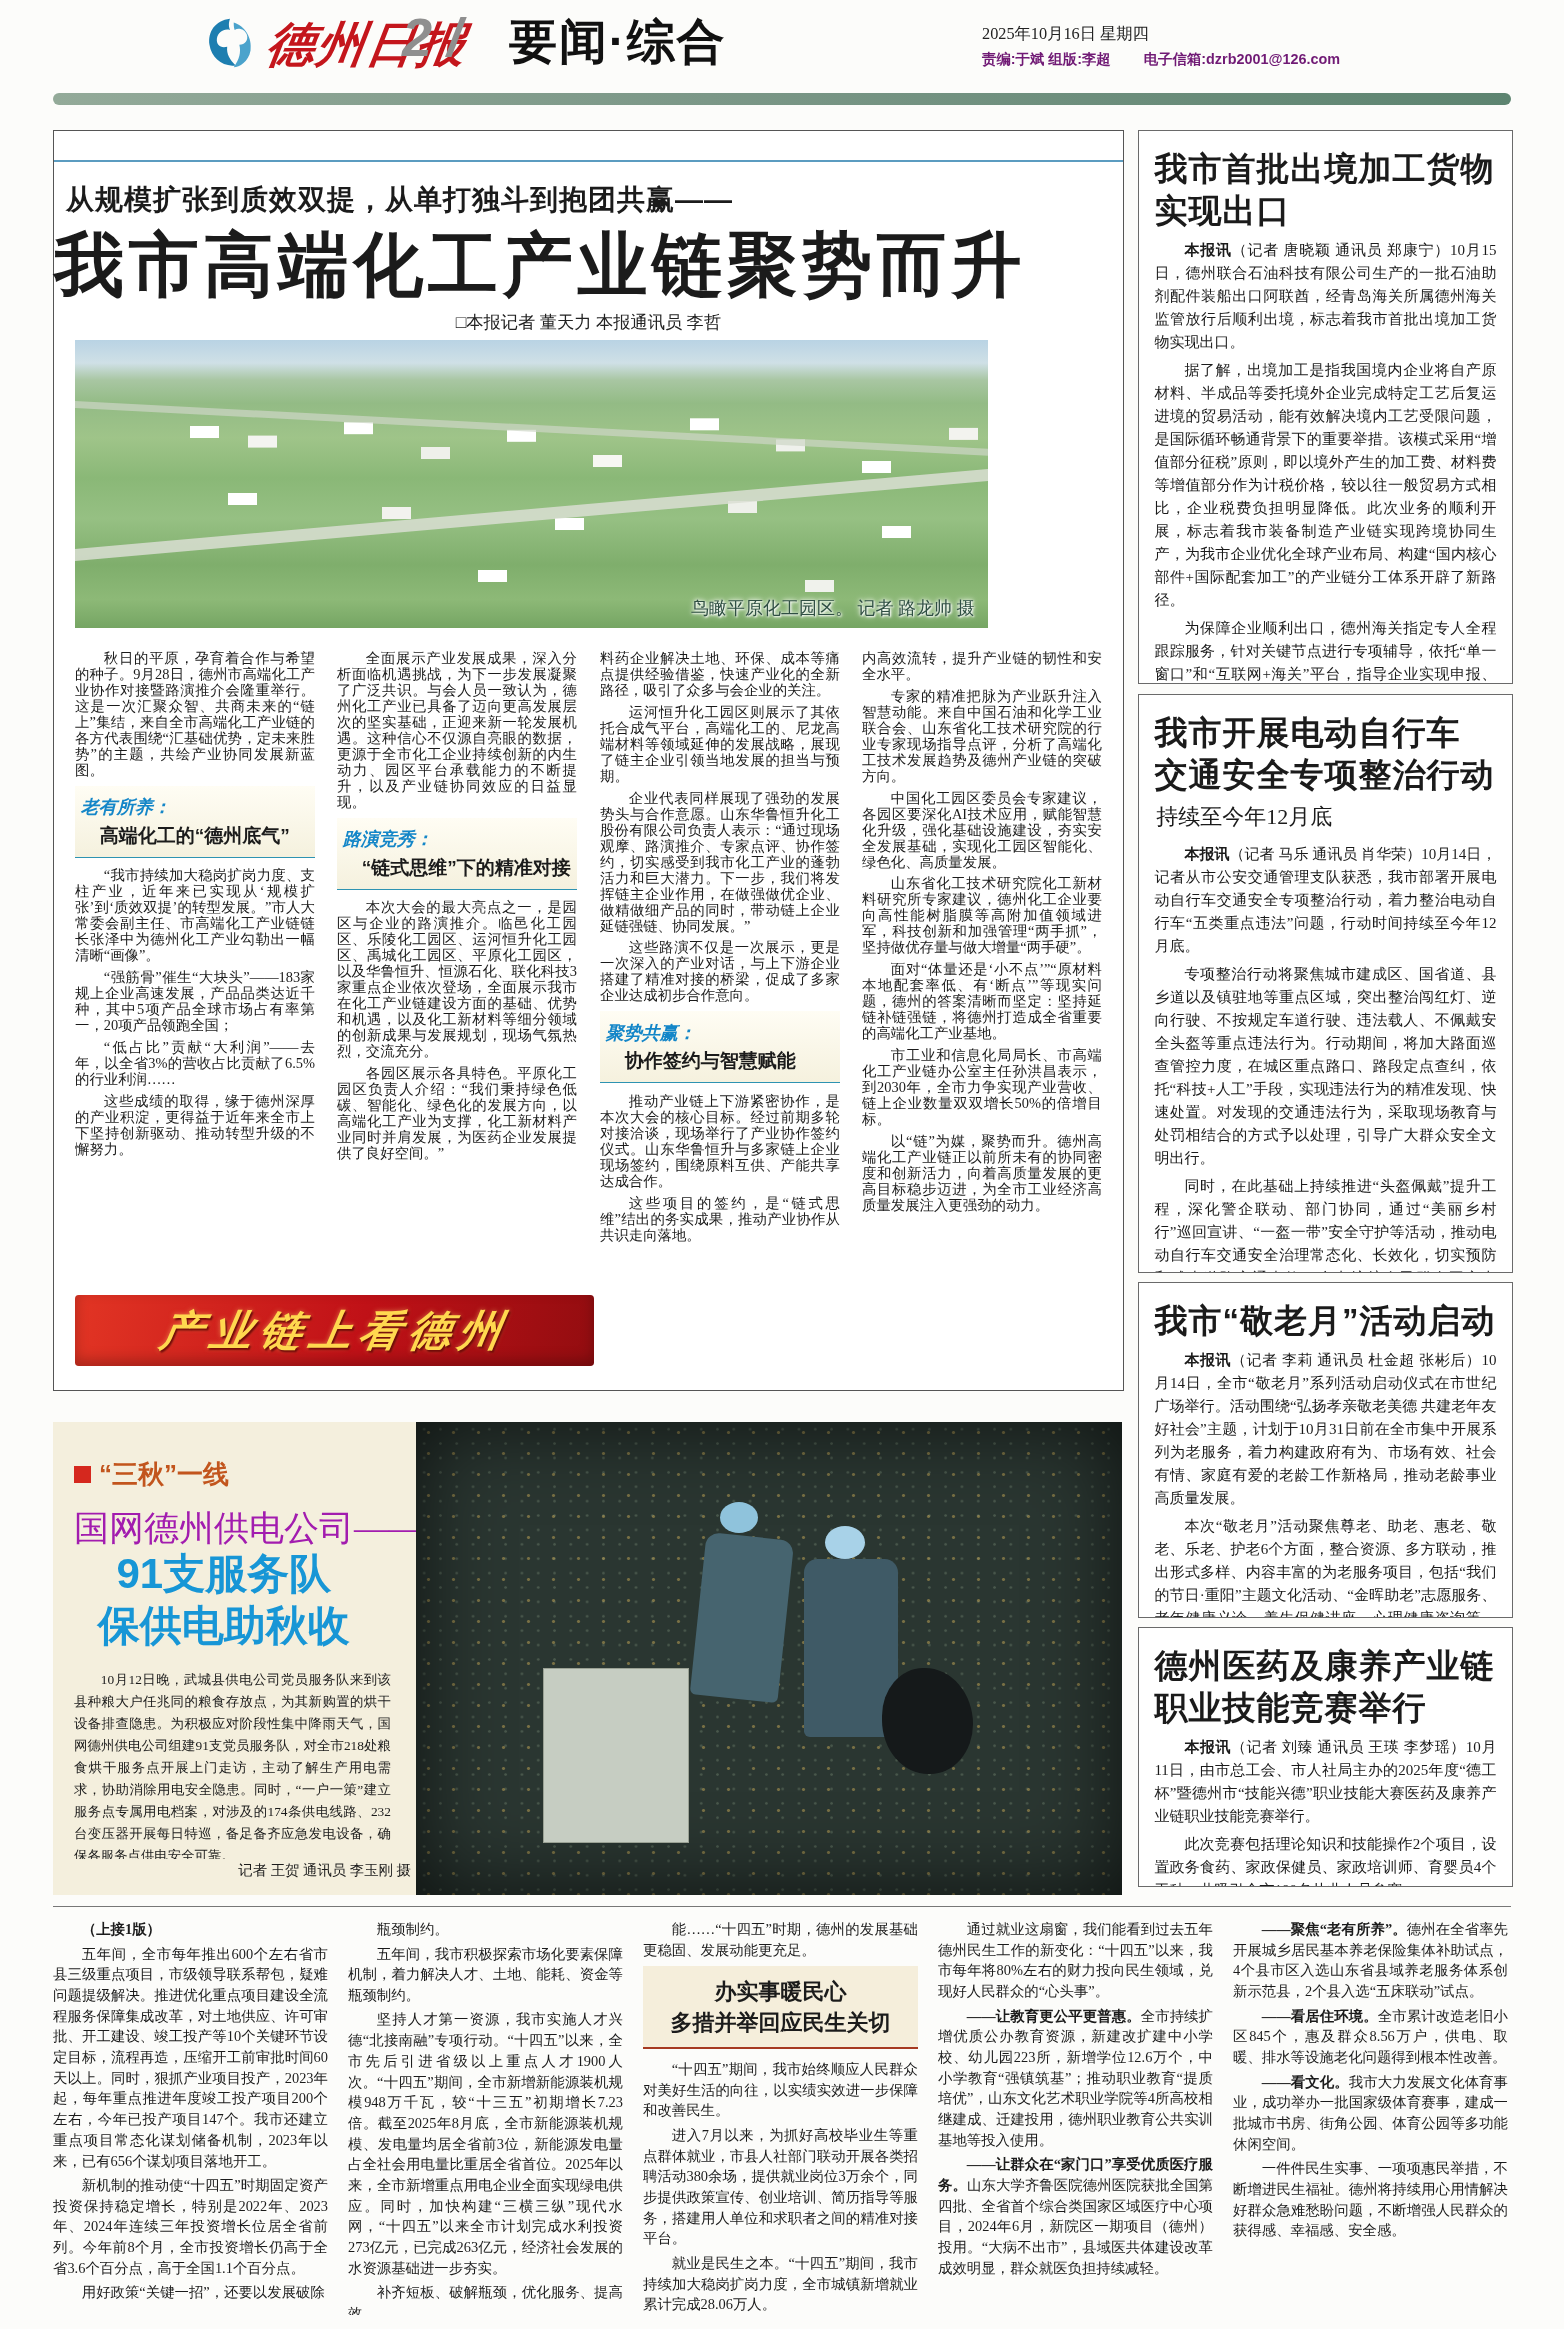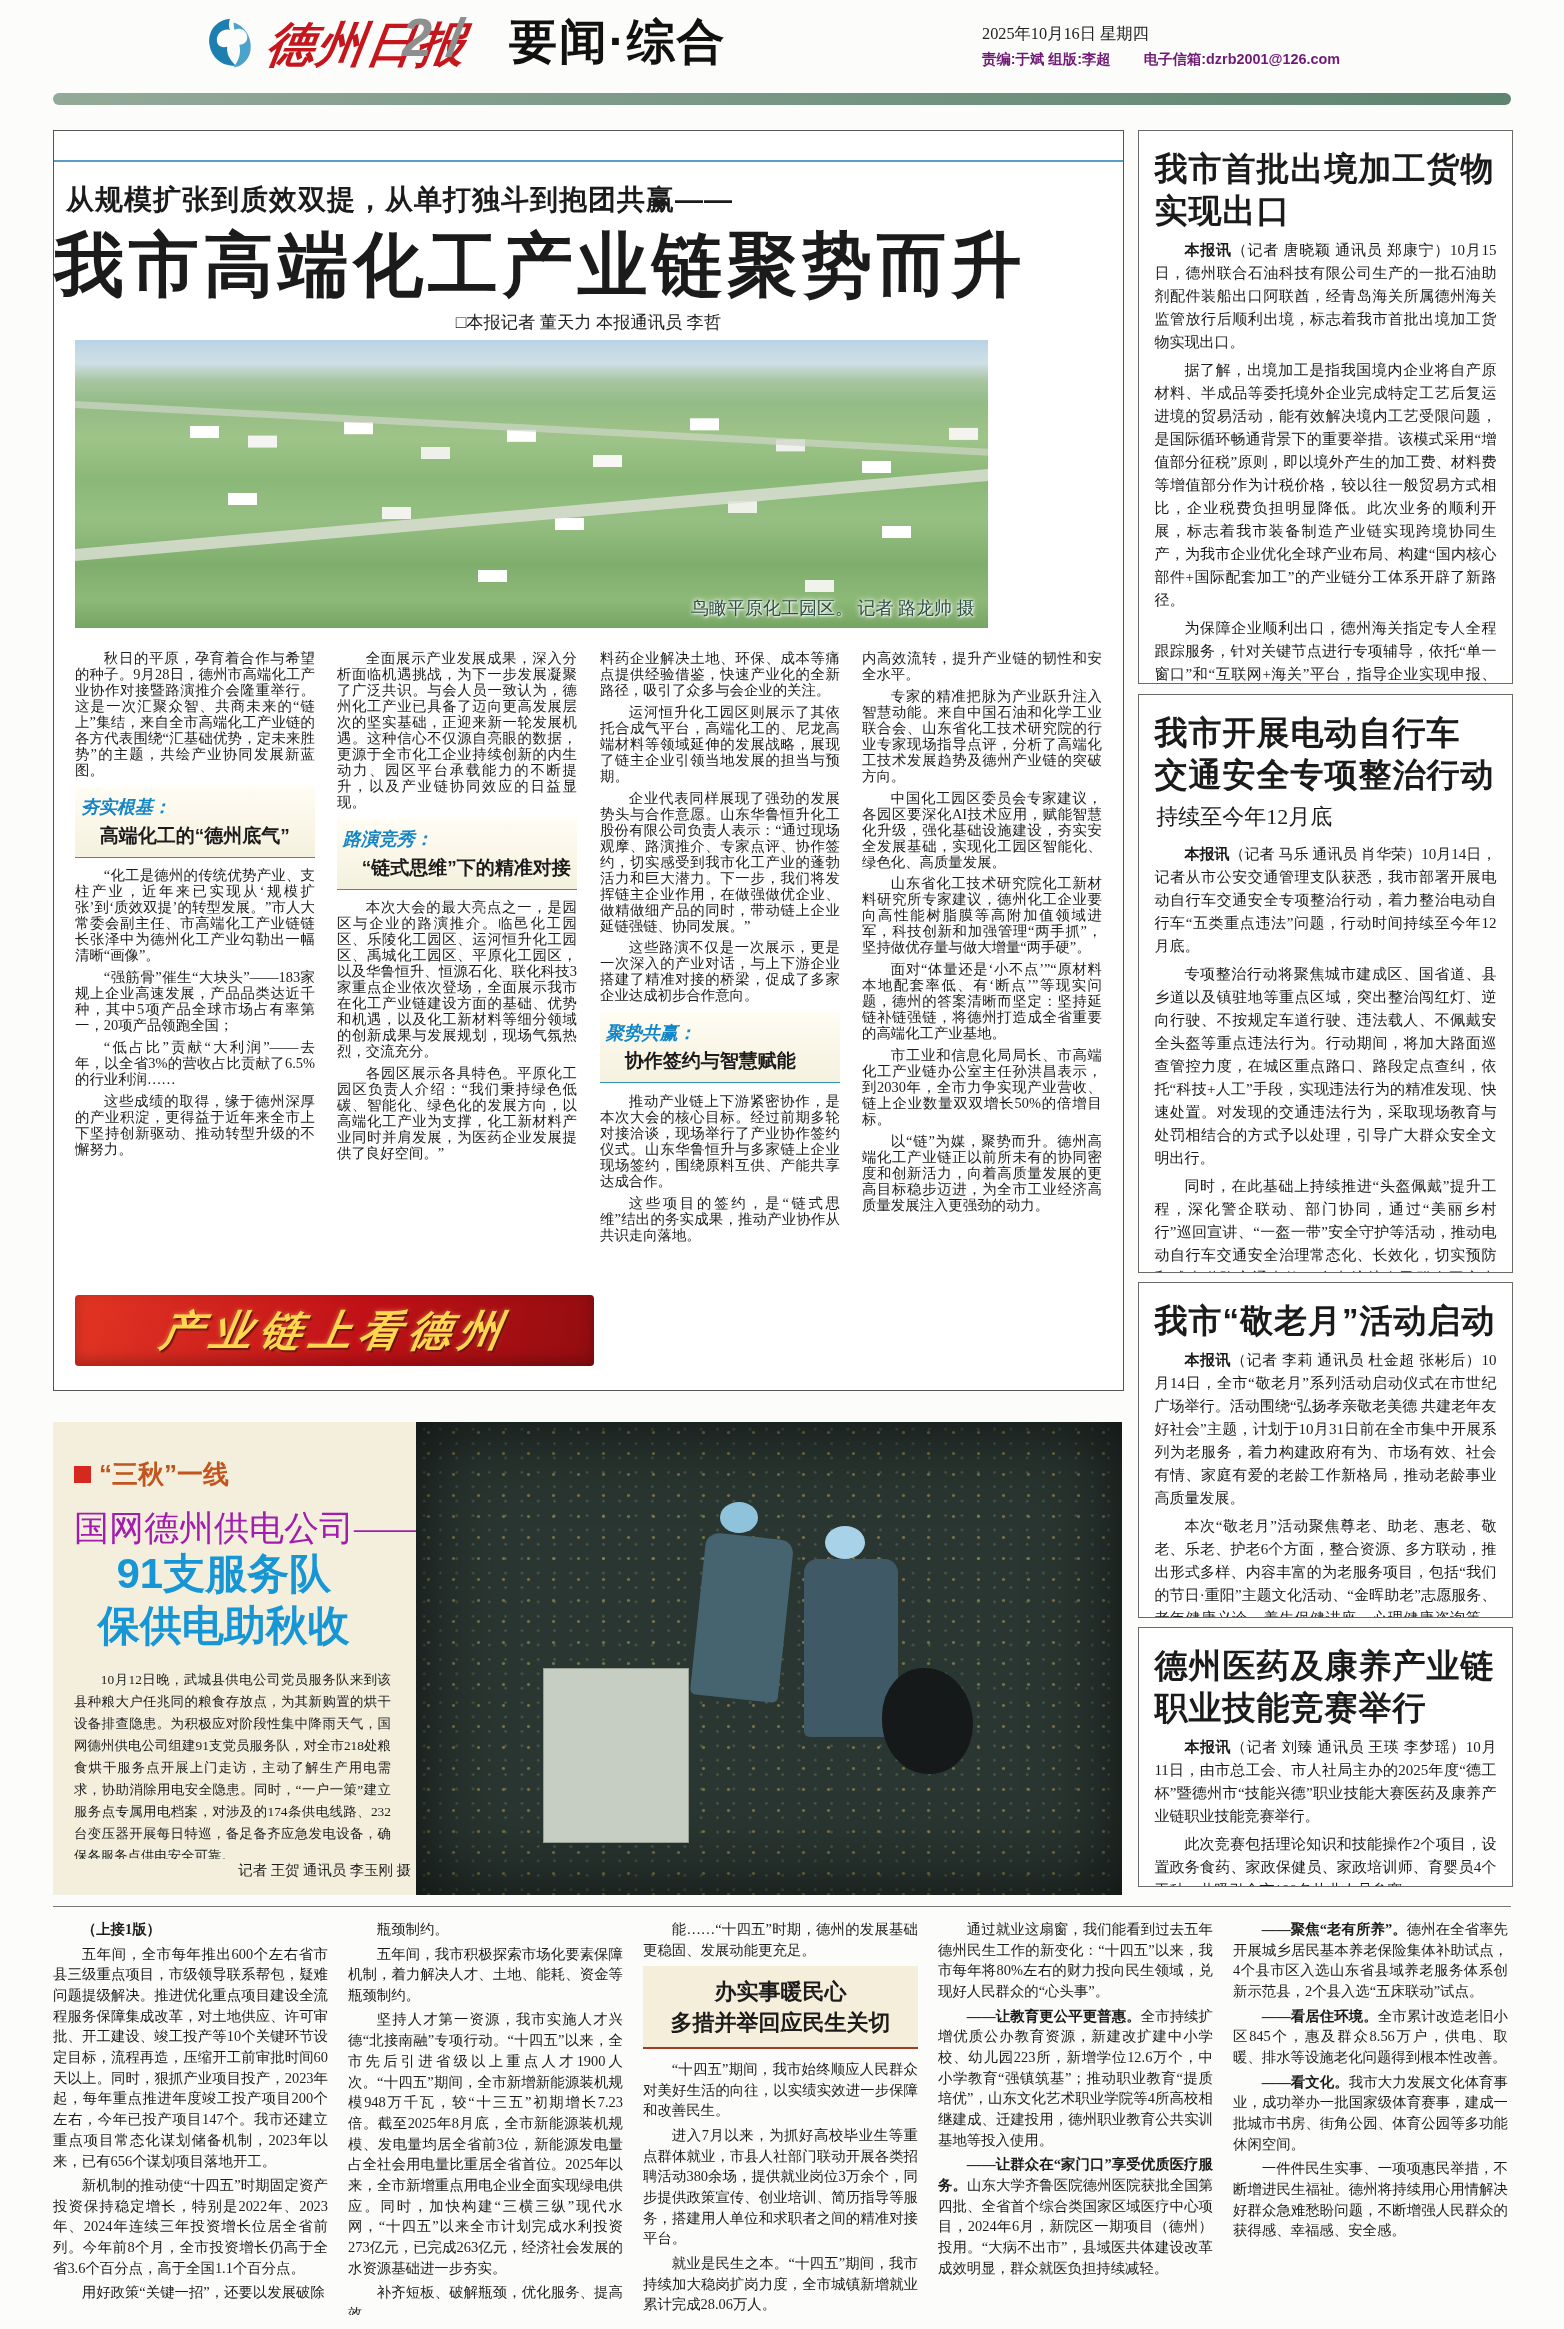--- a/index.html
+++ b/index.html
@@ -114,24 +114,24 @@
   <div class="abs photo" style="left:21px;top:209px;width:913px;height:288px;">
     <div class="blds"></div>
     <div class="road"></div>
     <div class="road2"></div>
     <div class="pcaption">鸟瞰平原化工园区。 记者 路龙帅 摄</div>
   </div>
 
   <div class="col" style="left:21px;top:519px;width:240px;height:644px;">
     <p class="para">秋日的平原，孕育着合作与希望的种子。9月28日，德州市高端化工产业协作对接暨路演推介会隆重举行。这是一次汇聚众智、共商未来的“链上”集结，来自全市高端化工产业链的各方代表围绕“汇基础优势，定未来胜势”的主题，共绘产业协同发展新蓝图。</p>
     <div class="subhead">
-      <div class="sub-tag">夯实根基：</div>
+      <div class="sub-tag">老有所养：</div>
       <div class="sub-title">高端化工的“德州底气”</div>
     </div>
-    <p class="para">“化工是德州的传统优势产业、支柱产业，近年来已实现从‘规模扩张’到‘质效双提’的转型发展。”市人大常委会副主任、市高端化工产业链链长张泽中为德州化工产业勾勒出一幅清晰“画像”。</p>
+    <p class="para">“我市持续加大稳岗扩岗力度、支柱产业，近年来已实现从‘规模扩张’到‘质效双提’的转型发展。”市人大常委会副主任、市高端化工产业链链长张泽中为德州化工产业勾勒出一幅清晰“画像”。</p>
     <p class="para">“强筋骨”催生“大块头”——183家规上企业高速发展，产品品类达近千种，其中5项产品全球市场占有率第一，20项产品领跑全国；</p>
     <p class="para">“低占比”贡献“大利润”——去年，以全省3%的营收占比贡献了6.5%的行业利润……</p>
     <p class="para">这些成绩的取得，缘于德州深厚的产业积淀，更得益于近年来全市上下坚持创新驱动、推动转型升级的不懈努力。</p>
 
   </div>
 
   <div class="col" style="left:283px;top:519px;width:240px;height:644px;">
     <p class="para">全面展示产业发展成果，深入分析面临机遇挑战，为下一步发展凝聚了广泛共识。与会人员一致认为，德州化工产业已具备了迈向更高发展层次的坚实基础，正迎来新一轮发展机遇。这种信心不仅源自亮眼的数据，更源于全市化工企业持续创新的内生动力、园区平台承载能力的不断提升，以及产业链协同效应的日益显现。</p>
     <div class="subhead">
       <div class="sub-tag">路演竞秀：</div>

